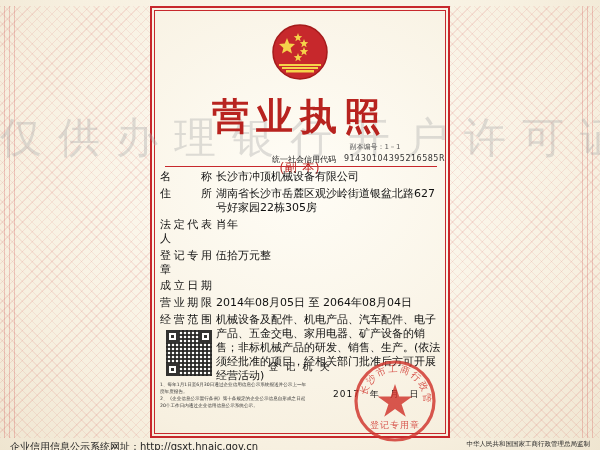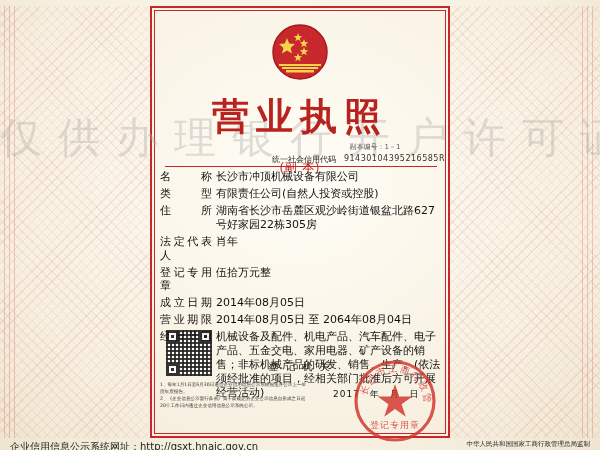--- a/index.html
+++ b/index.html
@@ -319,39 +319,34 @@
     <span class="value">91430104395216585R</span>
   </div>
 
   <div class="divider"></div>
 
   <div class="fields">
     <div class="row">
       <div class="k">名　称</div>
       <div class="v">长沙市冲顶机械设备有限公司</div>
     </div>
-    <div class="row">
-      <div class="k">类　型</div>
-      <div class="v">有限责任公司(自然人投资或控股)</div>
-    </div>
     <div class="row tall">
       <div class="k">住　所</div>
       <div class="v">湖南省长沙市岳麓区观沙岭街道银盆北路627号好家园22栋305房</div>
     </div>
     <div class="row">
       <div class="k">法定代表人</div>
       <div class="v">肖年</div>
     </div>
     <div class="row">
       <div class="k">登记专用章</div>
       <div class="v">伍拾万元整</div>
     </div>
     <div class="row">
       <div class="k">成立日期</div>
-      <div class="v">2014年08月05日</div>
     </div>
     <div class="row">
       <div class="k">营业期限</div>
       <div class="v">2014年08月05日  至  2064年08月04日</div>
     </div>
     <div class="row scope">
       <div class="k">经营范围</div>
       <div class="v">机械设备及配件、机电产品、汽车配件、电子产品、五金交电、家用电器、矿产设备的销售；非标机械产品的研发、销售、生产。(依法须经批准的项目，经相关部门批准后方可开展经营活动)</div>
     </div>
   </div>

